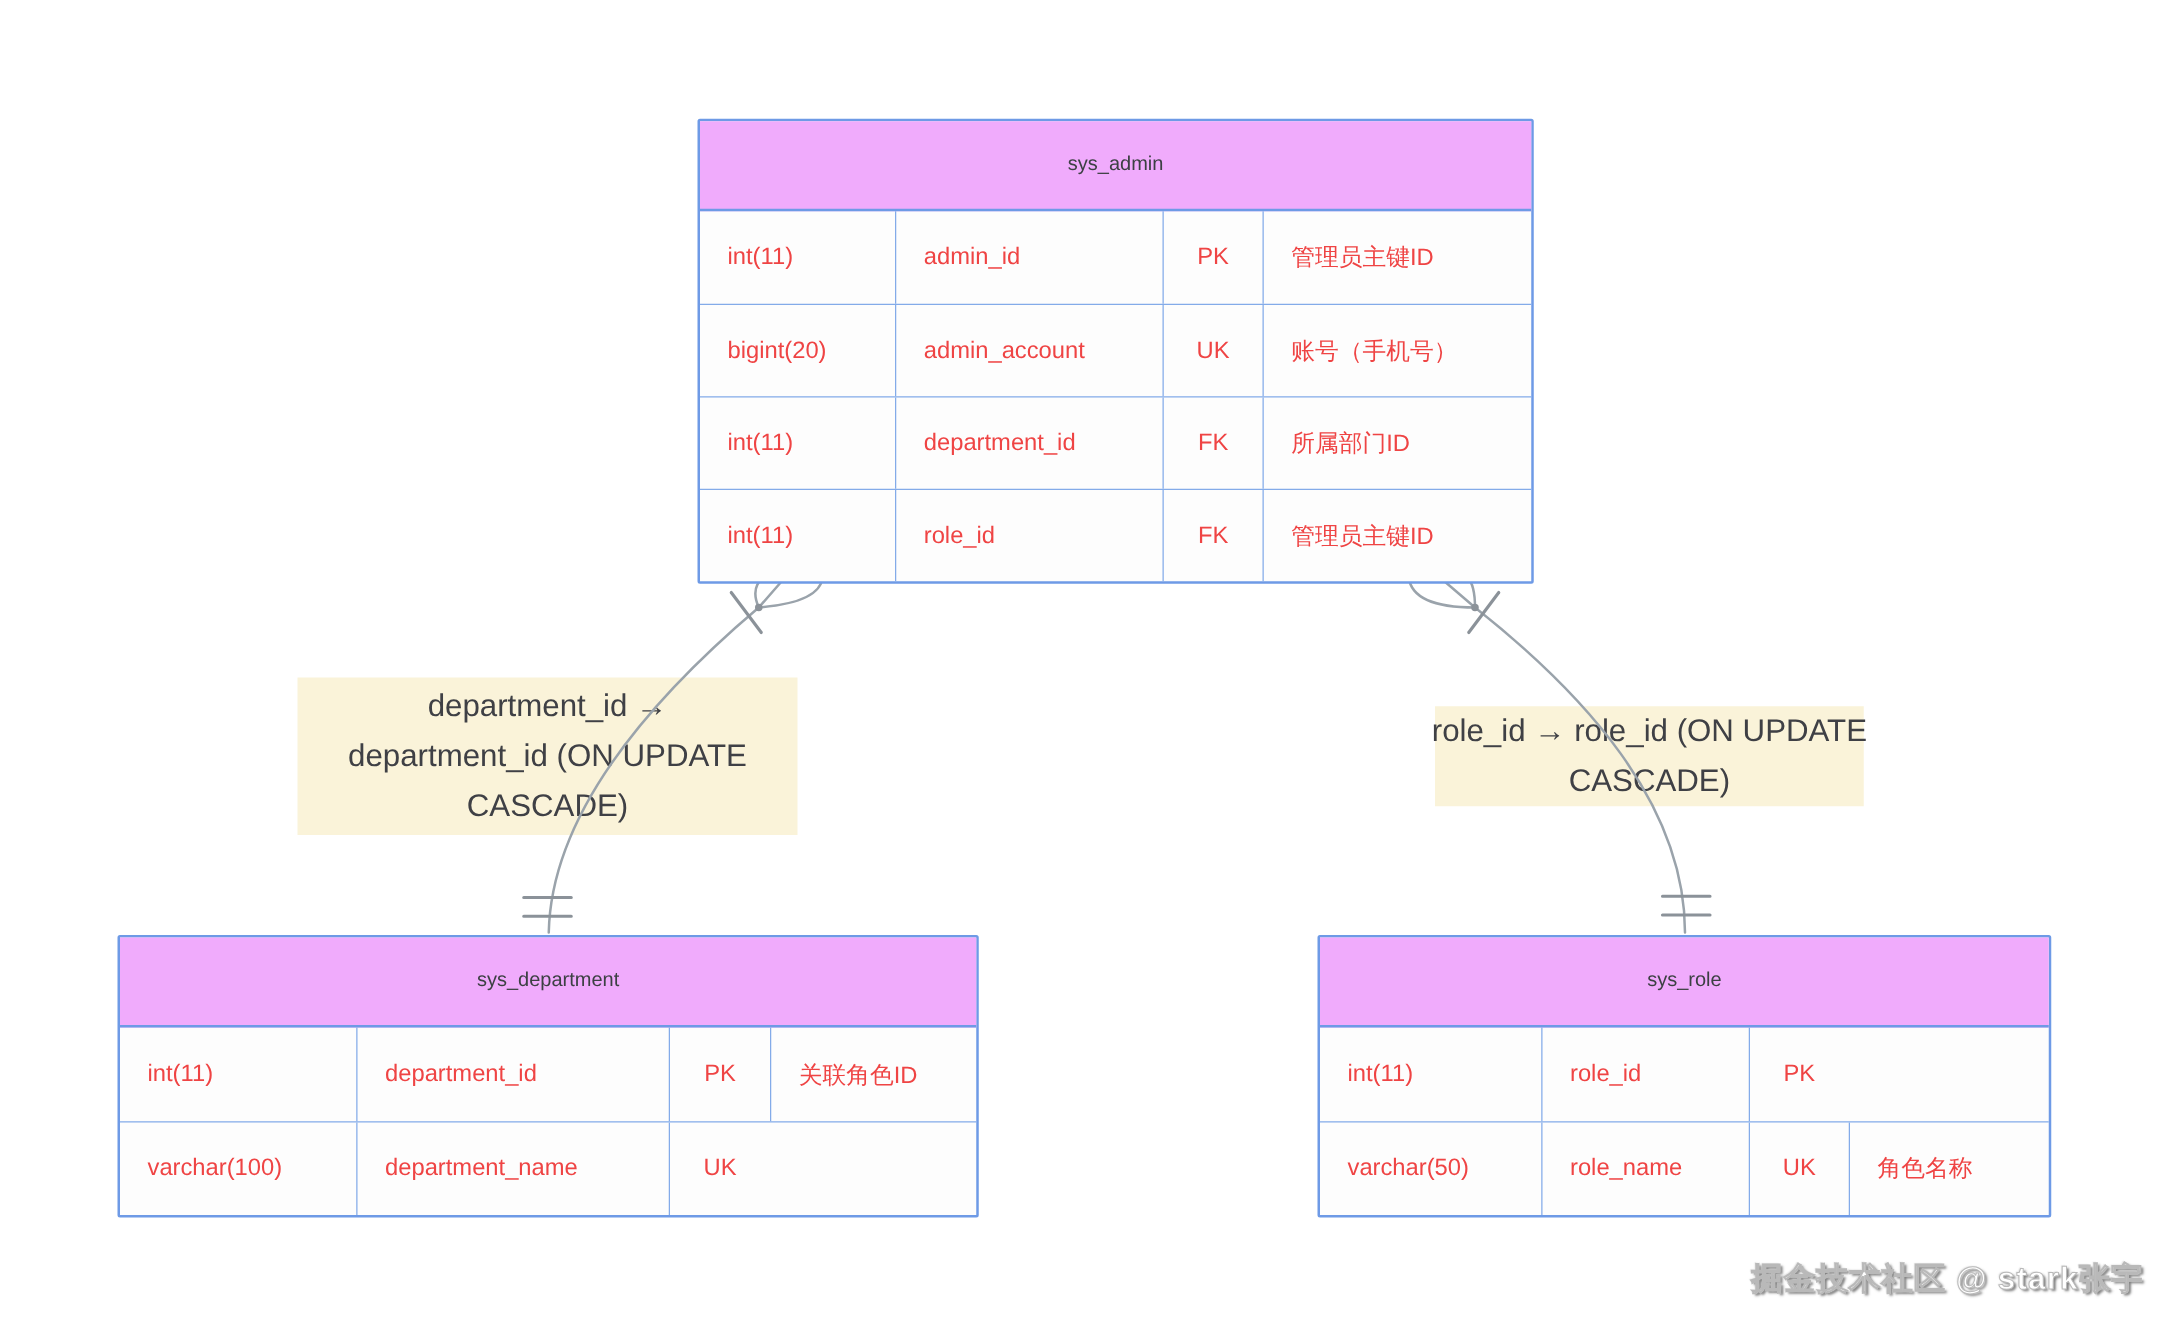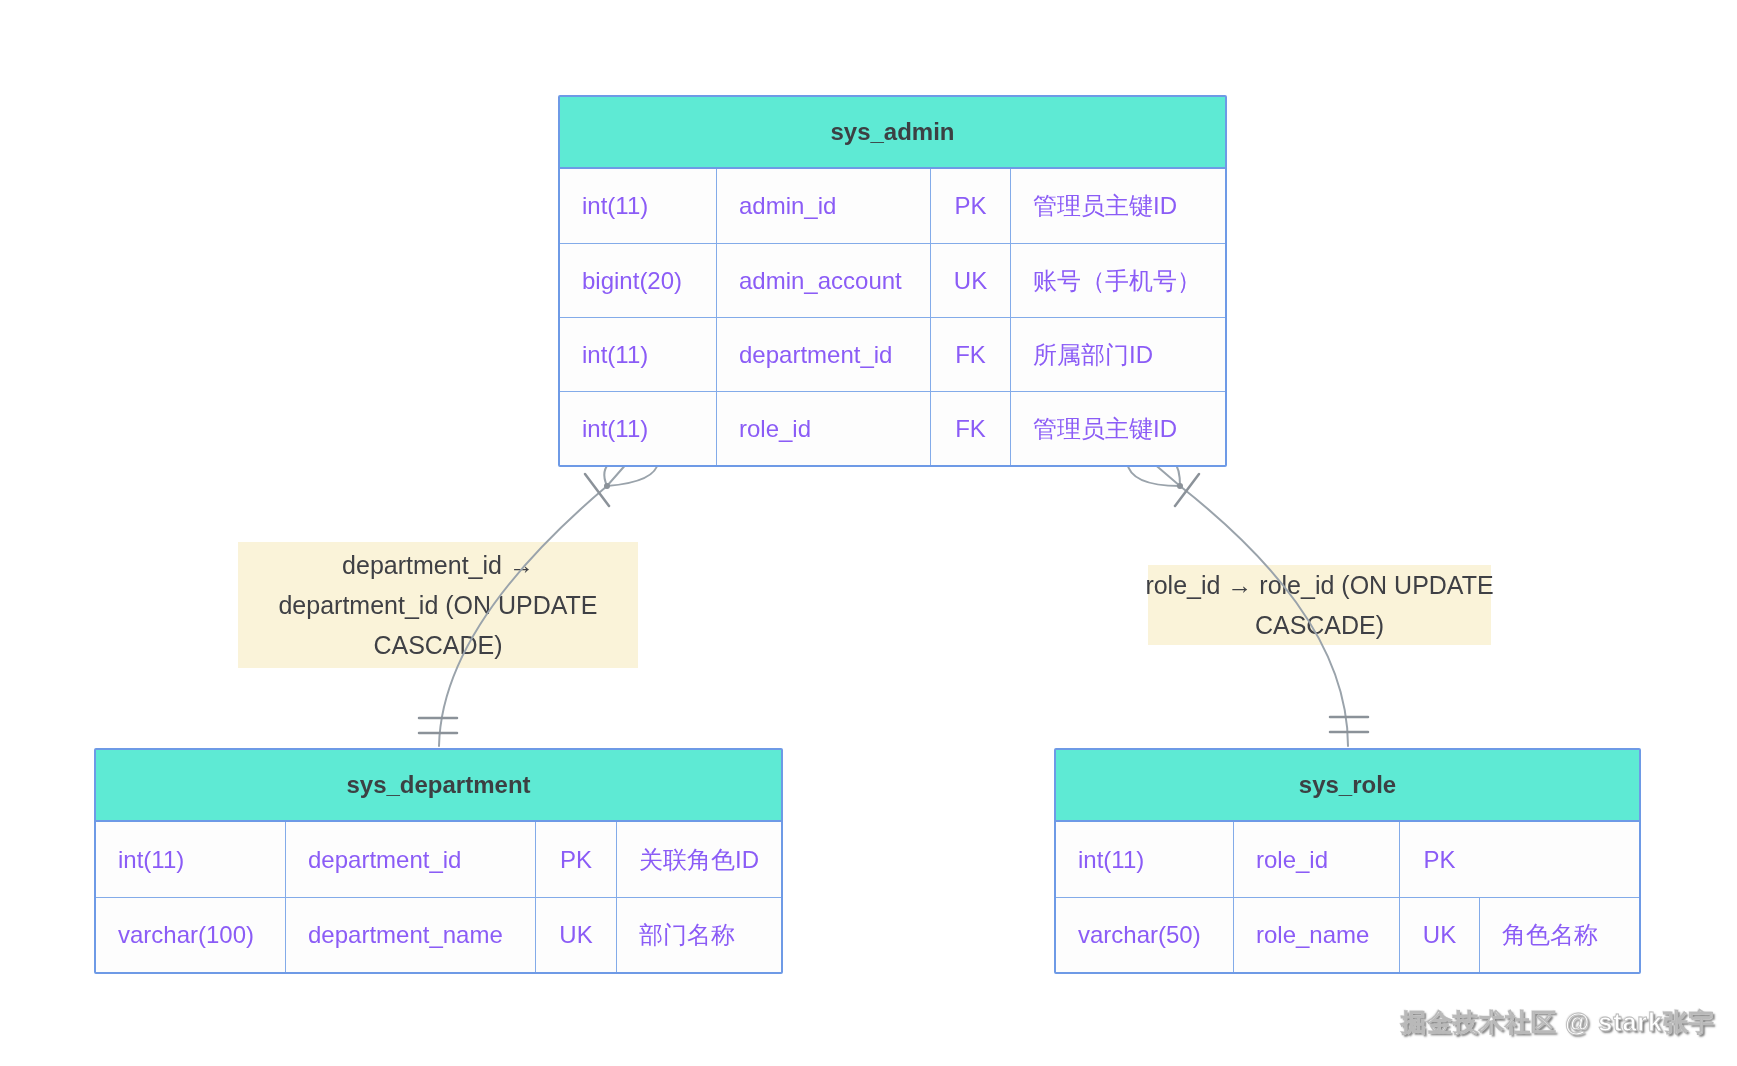--- a/index.html
+++ b/index.html
@@ -21,29 +21,29 @@
 
   
   svg.rel-lines { position:absolute; left:0; top:0; z-index:2; pointer-events:none; }
 
   
   .erd-table {
     position:absolute; z-index:3; box-sizing:border-box;
     border:2.5px solid #6e9ae6; border-radius:2px; background:#fdfdfd;
   }
   .erd-header {
-    height:70px; background:#5eead4; border-bottom:2px solid #6e9ae6;
+    height:70px; background:#f0abfc; border-bottom:2px solid #6e9ae6;
     display:flex; align-items:center; justify-content:center;
-    font-size:24px; color:#3c4043;font-weight:bold;
+    font-size:16px; color:#3c4043;
   }
   .erd-row { display:grid; box-sizing:border-box; }
   .erd-row + .erd-row { border-top:1.5px solid #83abe9; }
   .erd-cell {
     display:flex; align-items:center; padding:0 10px 0 22px;
-    font-size:24px; color:#8b5cf6; white-space:nowrap; overflow:hidden;
+    font-size:19px; color:#ef4444; white-space:nowrap; overflow:hidden;
     box-sizing:border-box;
   }
   .erd-cell + .erd-cell { border-left:1.5px solid #83abe9; }
   .c-key { justify-content:center; padding:0; }
 
   .t-admin { left:558px; top:95px;  width:669px; }
   .t-admin .erd-row { height:74px; grid-template-columns:156px 214px 80px 1fr; }
   .t-dept  { left:94px;  top:748px; width:689px; }
   .t-dept  .erd-row { height:75px; grid-template-columns:189px 250px 81px 1fr; }
   .t-role  { left:1054px; top:748px; width:587px; }
@@ -127,21 +127,20 @@
     <div class="erd-row">
       <div class="erd-cell c-type">int(11)</div>
       <div class="erd-cell c-name">department_id</div>
       <div class="erd-cell c-key">PK</div>
       <div class="erd-cell c-comment">关联角色ID</div>
     </div>
     <div class="erd-row">
       <div class="erd-cell c-type">varchar(100)</div>
       <div class="erd-cell c-name">department_name</div>
       <div class="erd-cell c-key">UK</div>
-      <div class="erd-cell c-comment">部门名称</div>
     </div>
   </div>
 
   <div class="erd-table t-role">
     <div class="erd-header">sys_role</div>
     <div class="erd-row">
       <div class="erd-cell c-type">int(11)</div>
       <div class="erd-cell c-name">role_id</div>
       <div class="erd-cell c-key">PK</div>
     </div>

